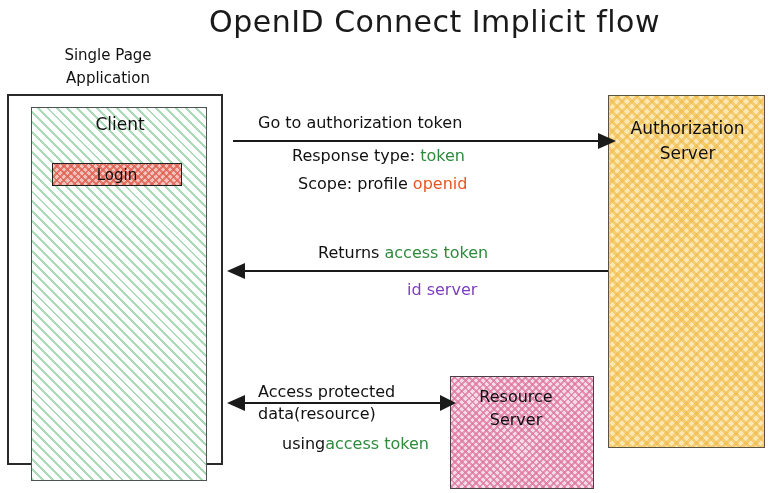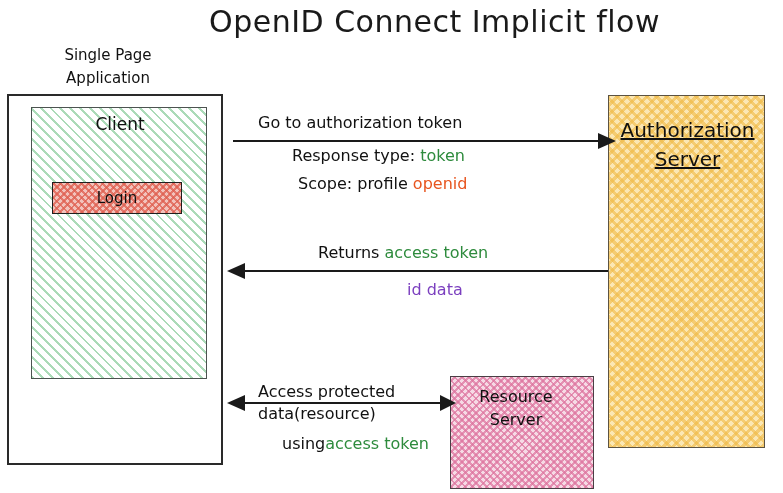--- a/index.html
+++ b/index.html
@@ -55,21 +55,21 @@
     background: #ffffff;
     box-sizing: border-box;
   }
 
   
   #client-box {
     position: absolute;
     left: 31px;
     top: 107px;
     width: 176px;
-    height: 272px;
+    height: 374px;
     border: 1.6px solid #4c5350;
     box-sizing: border-box;
     background-color: #ffffff;
     background-image: repeating-linear-gradient(
         45deg,
         rgba(120, 196, 140, 0.62) 0px,
         rgba(120, 196, 140, 0.62) 2px,
         rgba(255,255,255,0) 2px,
         rgba(255,255,255,0) 7px);
   }
@@ -80,23 +80,23 @@
     width: 176px;
     text-align: center;
     font-size: 17px;
     color: #101010;
   }
 
   
   #login-box {
     position: absolute;
     left: 52px;
-    top: 182px;
+    top: 163px;
     width: 130px;
-    height: 32px;
+    height: 23px;
     border: 1.6px solid #1f1f1f;
     box-sizing: border-box;
     background-color: #f2c3bc;
     background-image:
       repeating-linear-gradient(45deg, rgba(223,95,80,0.75) 0 2px, rgba(255,255,255,0) 2px 5px),
       repeating-linear-gradient(-45deg, rgba(223,95,80,0.75) 0 2px, rgba(255,255,255,0) 2px 5px);
     display: flex;
     align-items: center;
     justify-content: center;
   }
@@ -115,24 +115,23 @@
     background-image:
       repeating-linear-gradient(45deg, rgba(240,186,70,0.60) 0 3px, rgba(255,255,255,0) 3px 7px),
       repeating-linear-gradient(-45deg, rgba(240,186,70,0.60) 0 3px, rgba(255,255,255,0) 3px 7px);
   }
   #auth-label {
     position: absolute;
     left: 0;
     top: 20px;
     width: 157px;
     text-align: center;
-    font-size: 20px;
+    font-size: 17px;
     line-height: 1.45;
     color: #101010;
-    text-decoration: underline;
   }
   #auth-label .l2 { display: block; }
 
   
   #res-box {
     position: absolute;
     left: 450px;
     top: 376px;
     width: 144px;
     height: 113px;
@@ -240,19 +239,19 @@
       <polygon points="245,395 227,403 245,411" fill="#1a1a1a"></polygon>
       <polygon points="440,395 456,403 440,411" fill="#1a1a1a"></polygon>
     </g>
   </svg>
 
   <div class="flow-text" id="f1-l1">Go to authorization token</div>
   <div class="flow-text" id="f1-l2"><span>Response type: </span><span class="g">token</span></div>
   <div class="flow-text" id="f2-l1"><span>Returns </span><span class="g">access token</span></div>
 
   <div class="flow-text" id="f1-l3"><span>Scope: profile </span><span class="o">openid</span></div>
-  <div class="flow-text p" id="f2-l2">id data</div>
+  <div class="flow-text p" id="f2-l2">id server</div>
 
   <div class="flow-text" id="f3-l1">Access protected</div>
   <div class="flow-text" id="f3-l2">data(resource)</div>
   <div class="flow-text" id="f3-l3"><span>using</span><span class="g">access token</span></div>
 
 </div>
 
 </body></html>

